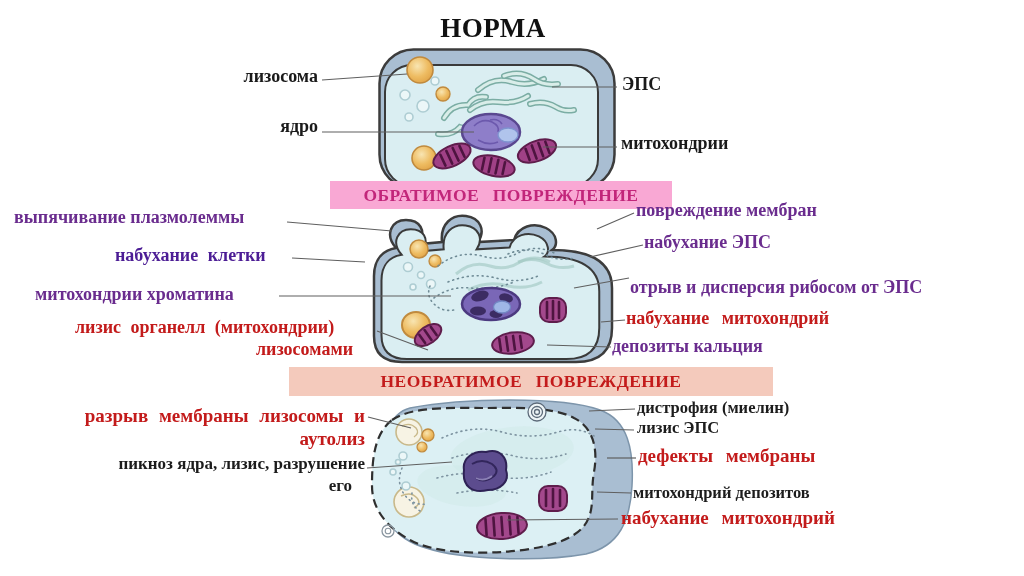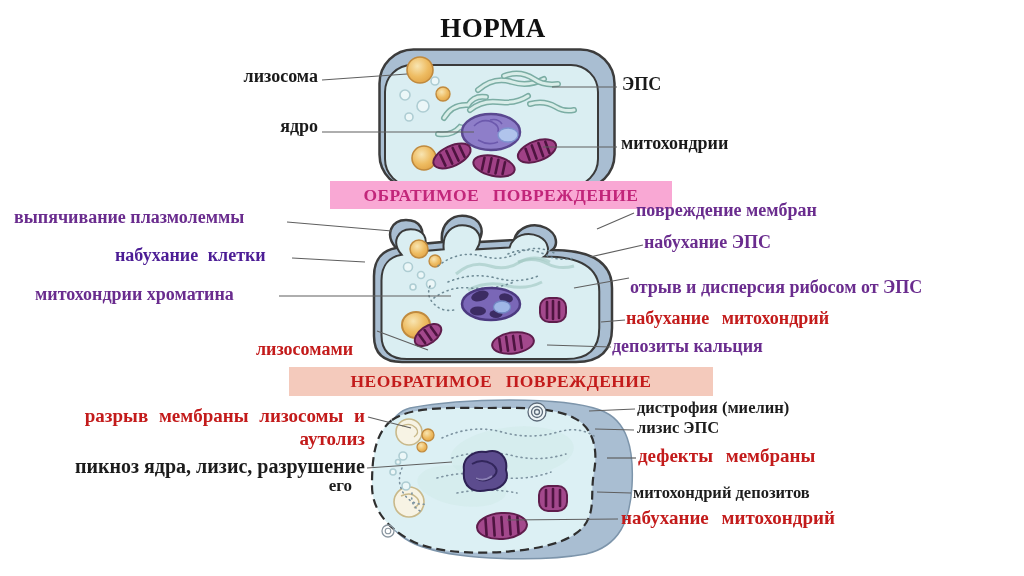--- a/index.html
+++ b/index.html
@@ -11,37 +11,37 @@
   .wide{word-spacing:5px;}
   .banner{position:absolute;display:flex;align-items:center;justify-content:center;
           font-weight:700;font-size:17.5px;letter-spacing:.4px;word-spacing:9px;}
   
   .l-lysosome{right:706px;top:67px;text-align:center;}
   .l-nucleus{right:706px;top:117px;}
   .l-er{left:622px;top:75px;}
   .l-mito{left:621px;top:134px;}
   
   .banner-green{left:330px;top:181px;width:342px;height:28px;}
-  .banner-pink{left:289px;top:367px;width:424px;height:29px;}
+  .banner-pink{left:289px;top:367px;width:484px;height:29px;}
   
   .r0{left:14px;top:208px;}
   .r1{left:115px;top:246px;}
   .r2{left:35px;top:285px;}
   .r3{left:75px;top:318px;}
   .r4{left:256px;top:340px;}
   
   .q0{left:636px;top:201px;}
   .q1{left:644px;top:233px;}
   .q2{left:630px;top:278px;}
   .q3{left:626px;top:309px;word-spacing:8px;}
   .q4{left:612px;top:337px;}
   
   .a0{right:659px;top:406px;font-size:19px;word-spacing:6px;}
   .a1{right:659px;top:429px;font-size:19px;}
-  .a2{right:659px;top:455px;font-size:20px;}
+  .a2{right:659px;top:455px;font-size:17px;}
   .a3{right:672px;top:477px;font-size:17px;}
   
   .b0{left:637px;top:399px;font-size:16.5px;}
   .b1{left:637px;top:419px;font-size:16.5px;}
   .b2{left:638px;top:446px;font-size:19px;word-spacing:8px;}
   .b3{left:633px;top:484px;font-size:16.5px;}
   .b4{left:621px;top:508px;font-size:19px;word-spacing:8px;}
   .cellsvg{position:absolute;}
   .cell-top{left:378px;top:48px;}
   .cell-mid{left:368px;top:210px;}
@@ -288,20 +288,21 @@
   <div class="lbl l-lysosome">лизосома</div>
   <div class="lbl l-nucleus">ядро</div>
   <div class="lbl l-er">ЭПС</div>
   <div class="lbl l-mito">митохондрии</div>
 
   <div class="banner banner-green" style="color: rgb(194, 38, 122); background: #f9a8d4;">ОБРАТИМОЕ ПОВРЕЖДЕНИЕ</div>
 
   <div class="lbl r0" style="color: rgb(106, 44, 142);">выпячивание плазмолеммы</div>
   <div class="lbl r1 wide" style="color: #4c1d95;">набухание клетки</div>
   <div class="lbl r2" style="color: rgb(106, 44, 142);">митохондрии хроматина</div>
+  <div class="lbl r3 wide" style="color: rgb(195, 27, 27);">лизис органелл (митохондрии)</div>
   <div class="lbl r4" style="color: rgb(195, 27, 27);">лизосомами</div>
 
   <div class="lbl q0" style="color: rgb(106, 44, 142);">повреждение мембран</div>
   <div class="lbl q1" style="color: rgb(106, 44, 142);">набухание ЭПС</div>
   <div class="lbl q2" style="color: rgb(106, 44, 142);">отрыв и дисперсия рибосом от ЭПС</div>
   <div class="lbl q3" style="color: rgb(195, 27, 27);">набухание митохондрий</div>
   <div class="lbl q4" style="color: rgb(106, 44, 142);">депозиты кальция</div>
 
   <div class="banner banner-pink" style="color: rgb(195, 27, 27); background: rgb(244, 202, 188);">НЕОБРАТИМОЕ ПОВРЕЖДЕНИЕ</div>
 

